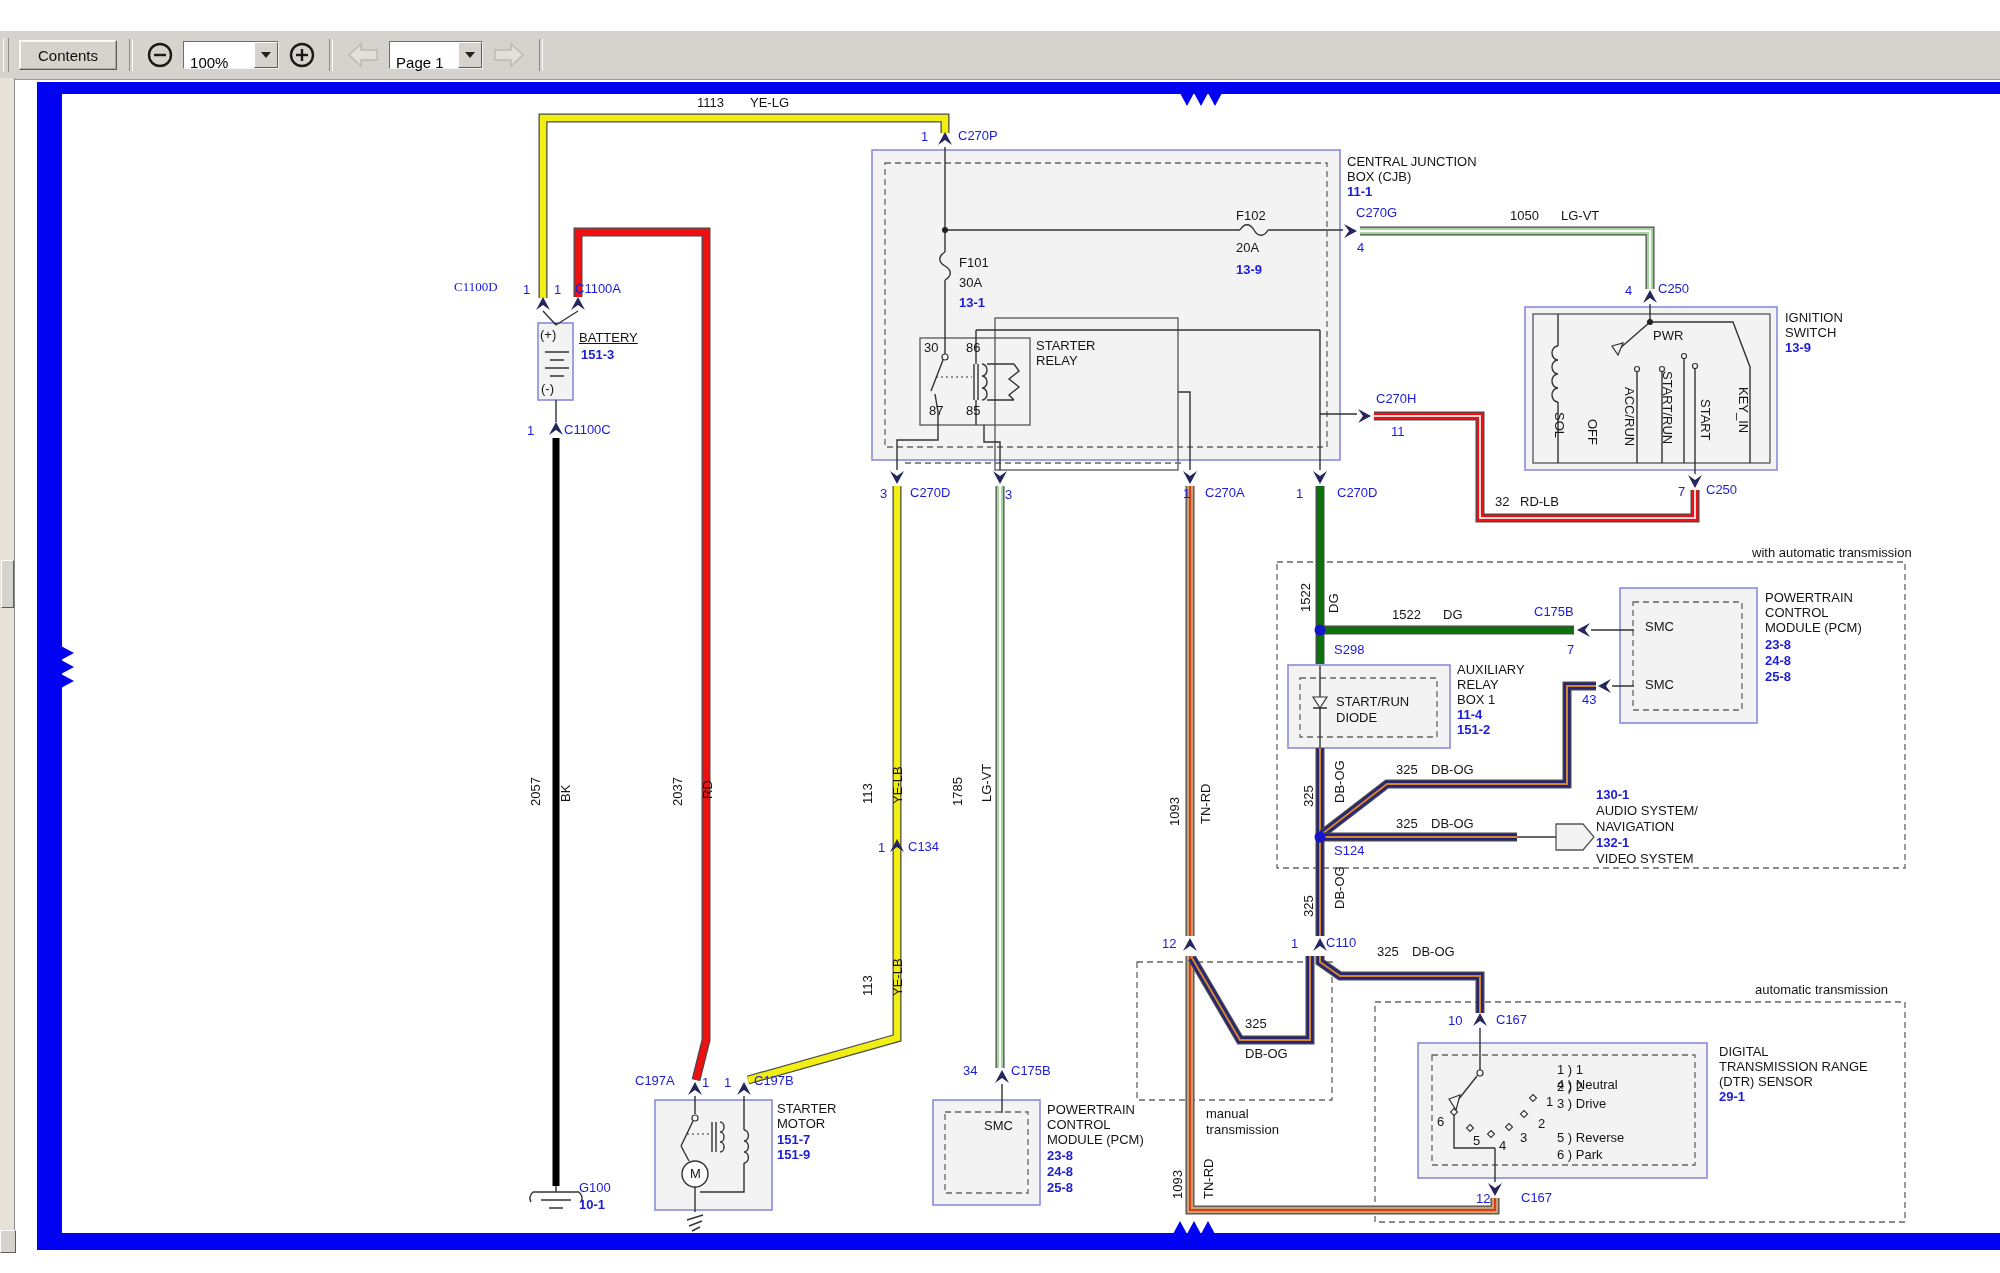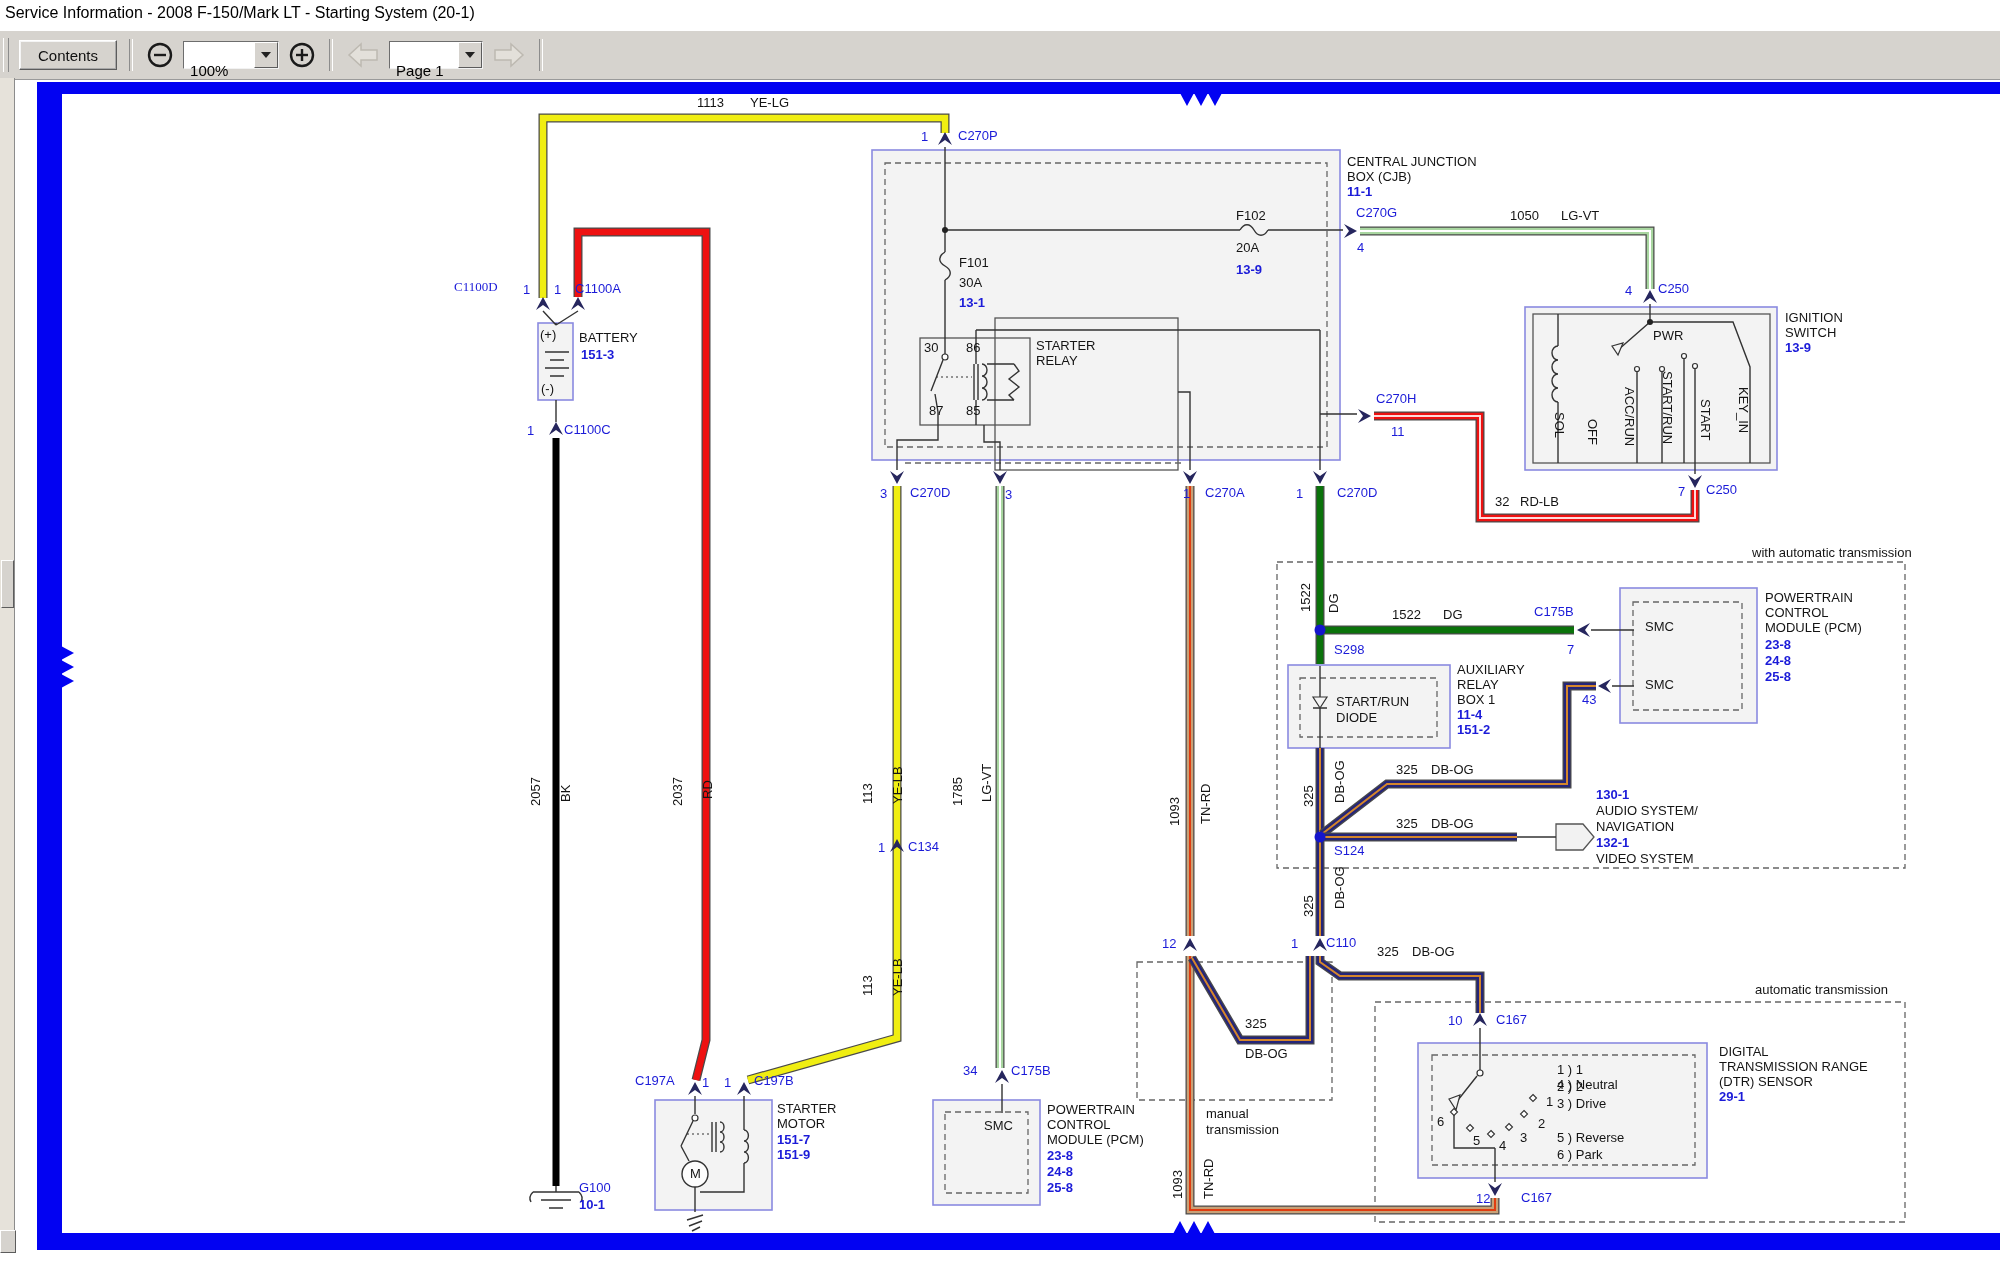--- a/index.html
+++ b/index.html
@@ -11,21 +11,21 @@
   #toolbar{position:absolute;left:0;top:30px;width:2000px;height:48px;background:#d6d3ce;
            border-top:1px solid #fff;border-bottom:1px solid #9a9a9a;display:flex;align-items:center;}
   .grip{width:4px;height:34px;margin:0 6px 0 3px;border-left:1px solid #fff;border-right:1px solid #8c8c8c;}
   .btn{height:30px;padding:0 18px;margin:0 4px;background:#d6d3ce;border:1px solid;
        border-color:#fff #5c5c5c #5c5c5c #fff;box-shadow:inset -1px -1px 0 #a8a8a8,inset 1px 1px 0 #f4f4f4;
        font:15px "Liberation Sans",sans-serif;color:#111;}
   .sep{width:2px;height:32px;margin:0 8px;border-left:1px solid #8c8c8c;border-right:1px solid #fff;}
   .icon{display:inline-flex;margin:0 5px;}
   .combo{display:inline-flex;align-items:stretch;height:26px;background:#fff;border:1px solid;
          border-color:#6d6d6d #f2f2f2 #f2f2f2 #6d6d6d;margin:0 4px;}
-  .combo .val{font-size:15px;color:#000;padding:20px 6px 0 6px;min-width:58px;}
+  .combo .val{font-size:15px;color:#000;padding:12px 6px 0 6px;min-width:58px;}
   .combo.small .val{min-width:56px;}
   .dbtn{width:22px;background:#d6d3ce;border:1px solid;border-color:#fff #5c5c5c #5c5c5c #fff;
         display:flex;align-items:center;justify-content:center;}
   .caret{width:0;height:0;border-left:5px solid transparent;border-right:5px solid transparent;border-top:6px solid #222;}
   .navarrow{display:inline-flex;margin:0 6px;}
   
   #vscroll{position:absolute;left:0;top:78px;width:14px;height:1152px;background:#e6e2da;
            border-right:1px solid #8c8c8c;}
   #vthumb{position:absolute;left:1px;top:482px;width:11px;height:46px;background:#d6d3ce;
           border:1px solid;border-color:#fff #5c5c5c #5c5c5c #fff;}
@@ -70,23 +70,20 @@
   .s-b{color:#1b1bd8;}
   .s-bb{color:#1b1bd8;font-weight:bold;}
   .s-ku{transform:rotate(-90deg);transform-origin:0 0;}
   .s-kd{transform:rotate(90deg);transform-origin:0 0;}
 </style>
 </head>
 <body>
 
 <div id="page">
 
-  <div id="titlebar">
-    <span>Service Information - 2008 F-150/Mark LT - Starting System (20-1)</span>
-  </div>
 
   <div id="toolbar">
     <div class="grip"></div>
     <button class="btn">Contents</button>
     <div class="sep"></div>
     <span class="icon">
       <svg width="28" height="28" viewBox="0 0 28 28">
           <circle cx="14" cy="14" r="11" fill="none" stroke="#1a1a1a" stroke-width="2.4"></circle>
           <line x1="8" y1="14" x2="20" y2="14" stroke="#1a1a1a" stroke-width="2.4"></line>
         </svg>
@@ -354,21 +351,21 @@
       <span class="lbl s-b" style="left: 1678px; top: 485px;">7</span>
       <span class="lbl s-b" style="left: 1706px; top: 483px;">C250</span>
       <span class="lbl s-k" style="left: 1495px; top: 495px;">32</span>
       <span class="lbl s-k" style="left: 1520px; top: 495px;">RD-LB</span>
       <span class="lbl s-b" style="left: 1376px; top: 392px;">C270H</span>
       <span class="lbl s-b" style="left: 1379px; top: 425px; margin-left: 12px;">11</span>
       <span class="lbl s-b" style="left: 454px; top: 280px; font-family: Liberation Serif, serif;">C1100D</span>
       <span class="lbl s-b" style="left: 523px; top: 283px;">1</span>
       <span class="lbl s-b" style="left: 554px; top: 283px;">1</span>
       <span class="lbl s-b" style="left: 575px; top: 282px;">C1100A</span>
-      <span class="lbl s-k" style="left: 579px; top: 331px;">BATTERY</span>
+      <span class="lbl s-k" style="left: 579px; top: 331px; text-decoration: underline;">BATTERY</span>
       <span class="lbl s-bb" style="left: 581px; top: 348px;">151-3</span>
       <span class="lbl s-k" style="left: 540px; top: 328px;">(+)</span>
       <span class="lbl s-k" style="left: 541px; top: 382px;">(-)</span>
       <span class="lbl s-b" style="left: 527px; top: 424px;">1</span>
       <span class="lbl s-b" style="left: 564px; top: 423px;">C1100C</span>
       <span class="lbl s-b" style="left: 880px; top: 487px;">3</span>
       <span class="lbl s-b" style="left: 910px; top: 486px;">C270D</span>
       <span class="lbl s-b" style="left: 1005px; top: 488px;">3</span>
       <span class="lbl s-b" style="left: 1183px; top: 487px;">1</span>
       <span class="lbl s-b" style="left: 1205px; top: 486px;">C270A</span>

